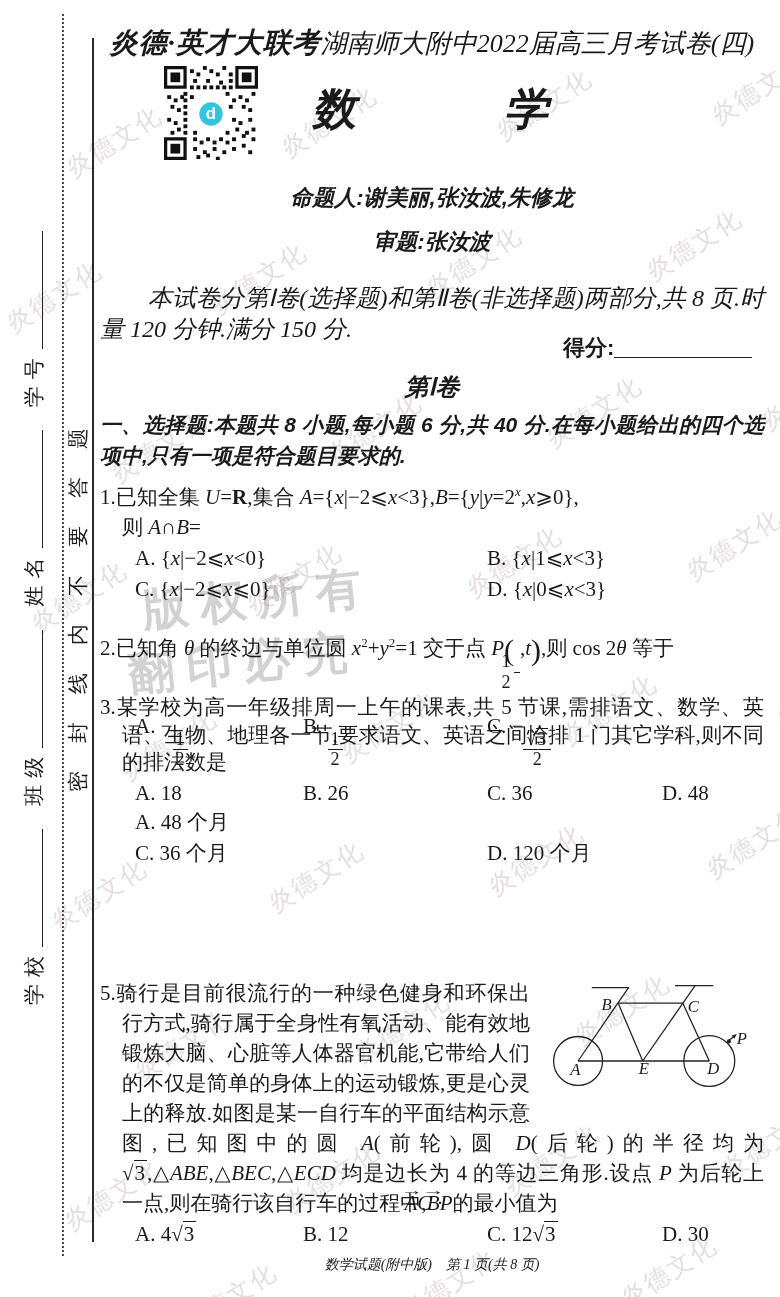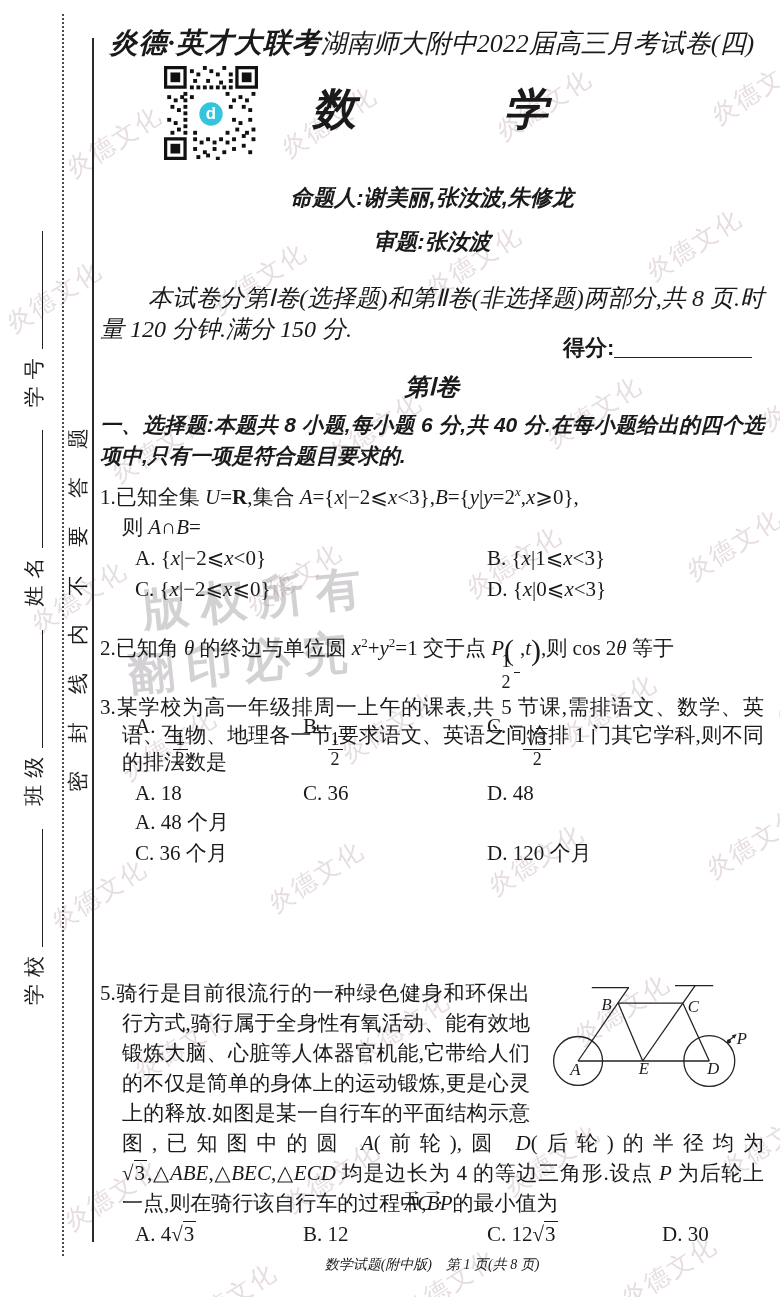--- a/index.html
+++ b/index.html
@@ -245,20 +245,21 @@
             <span class="fn">√<span class="sq">3</span></span>
             <span class="fd">2</span>
           </span></span>
     </div>
   </div>
 
   <div class="q q3">
     <div class="qstem"><span class="qno">3.</span><span>某学校为高一年级排周一上午的课表,共 5 节课,需排语文、数学、英语、生物、地理各一节,要求语文、英语之间恰排 1 门其它学科,则不同的排法数是</span></div>
     <div class="optrow cols4">
       <span class="opt">A. 18</span>
+      <span class="opt">B. 26</span>
       <span class="opt">C. 36</span>
       <span class="opt">D. 48</span>
     </div>
   </div>
 
   <div class="q q4">
     <div class="optrow cols2">
       <span class="opt">A. 48 个月</span>
     </div>
     <div class="optrow cols2">

